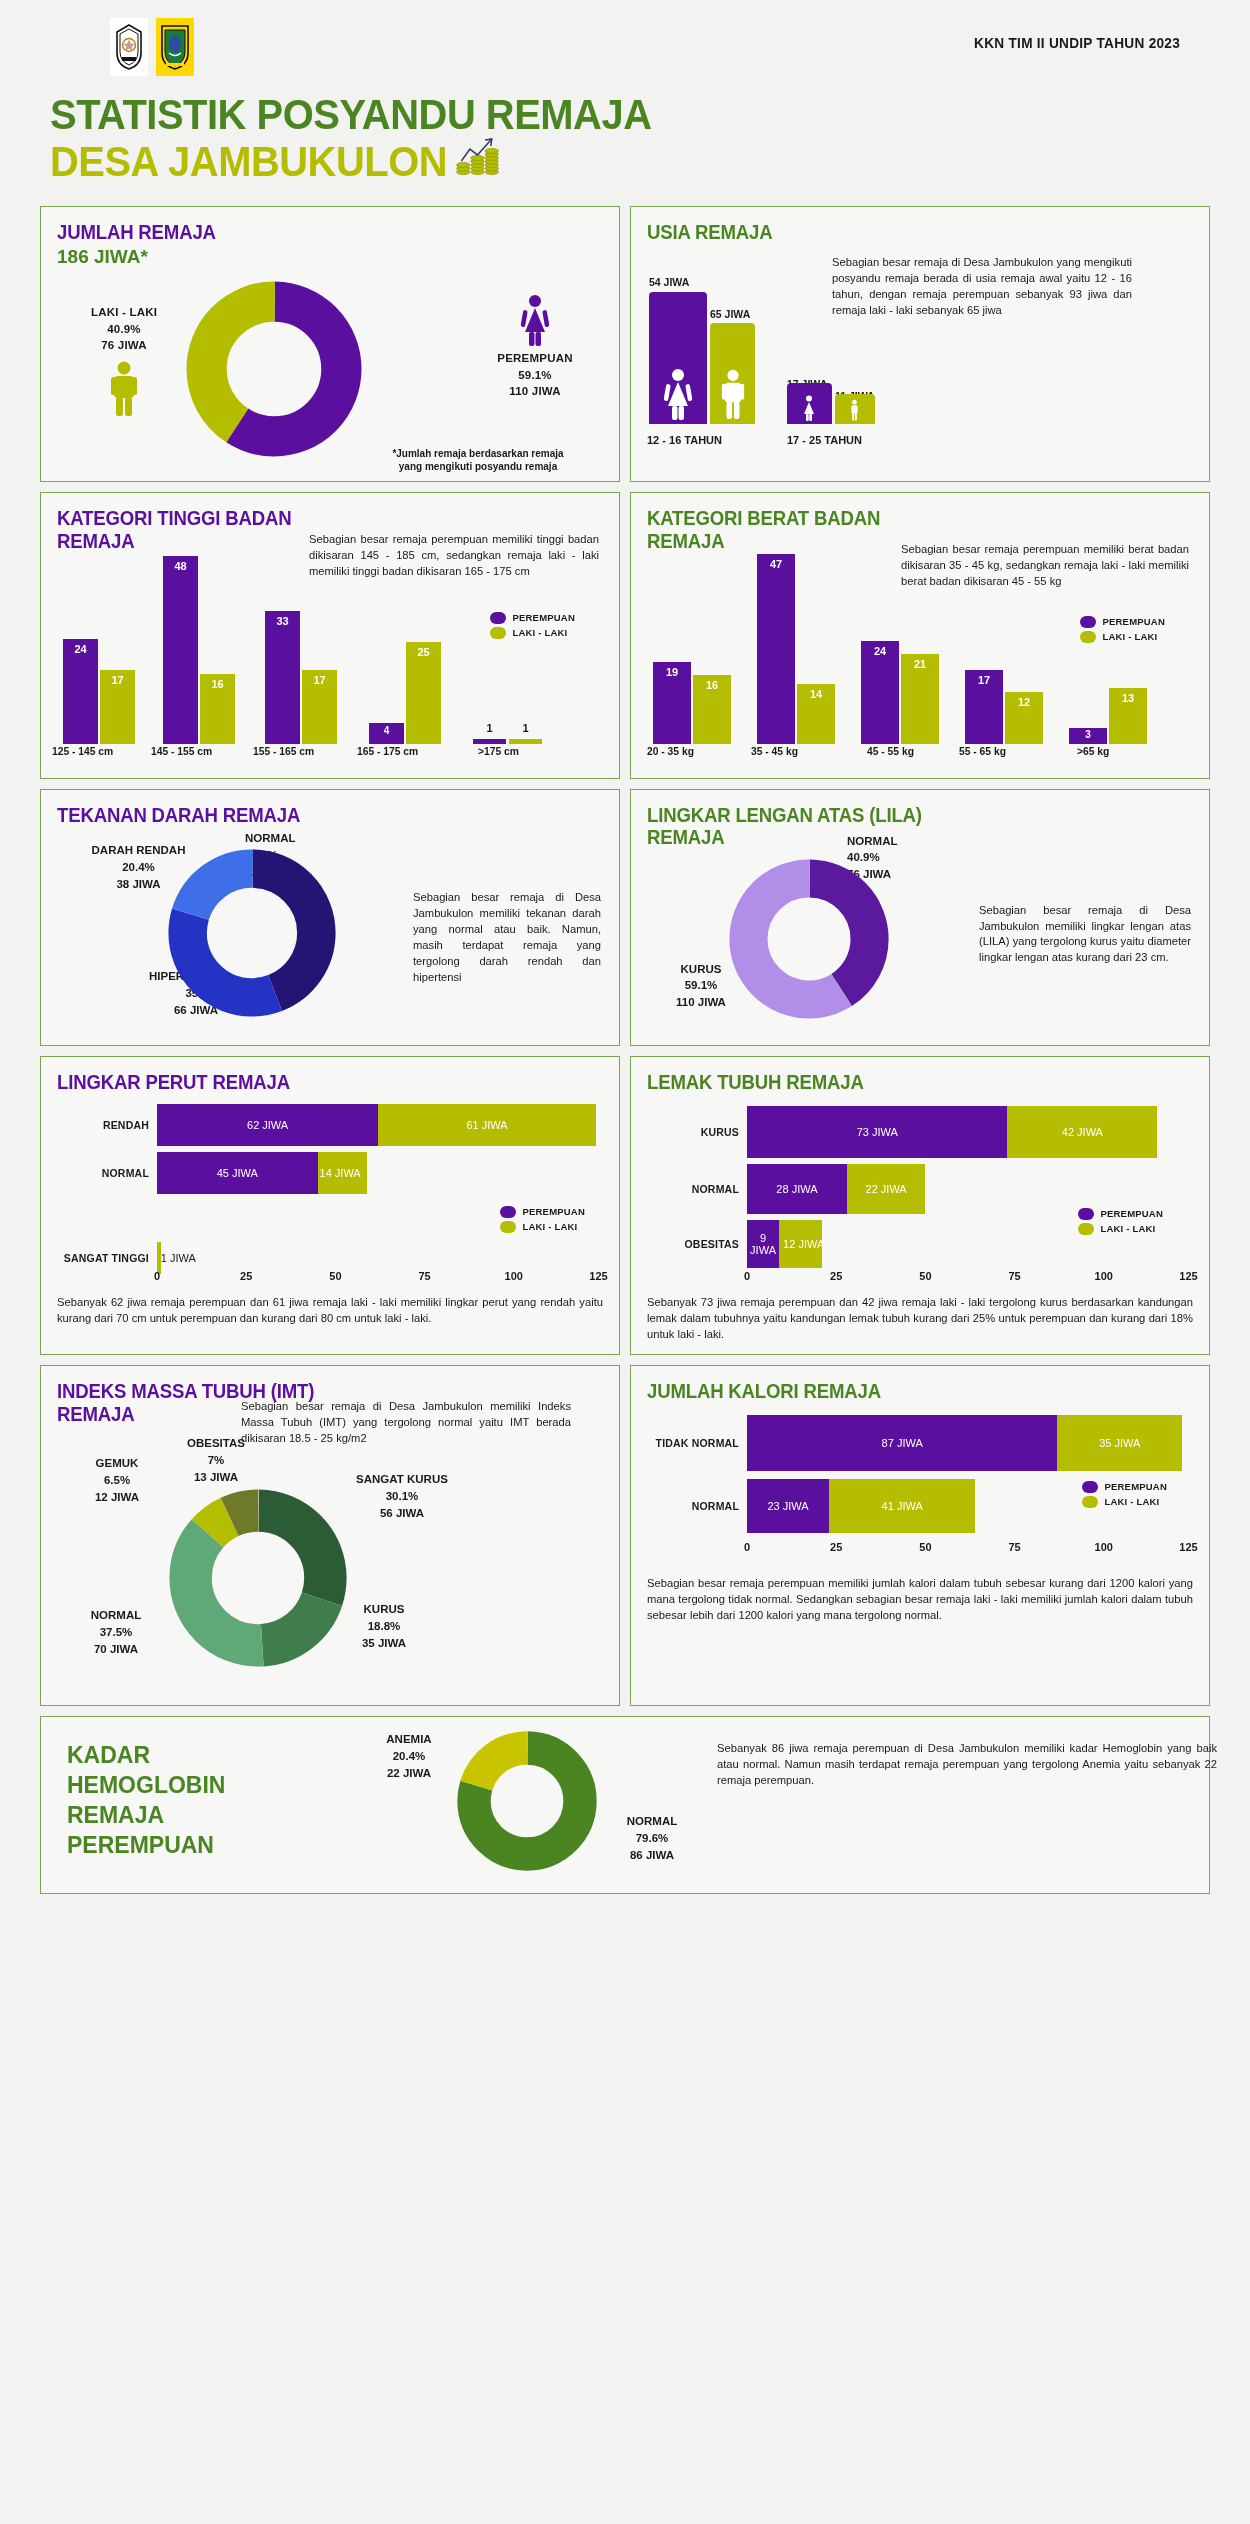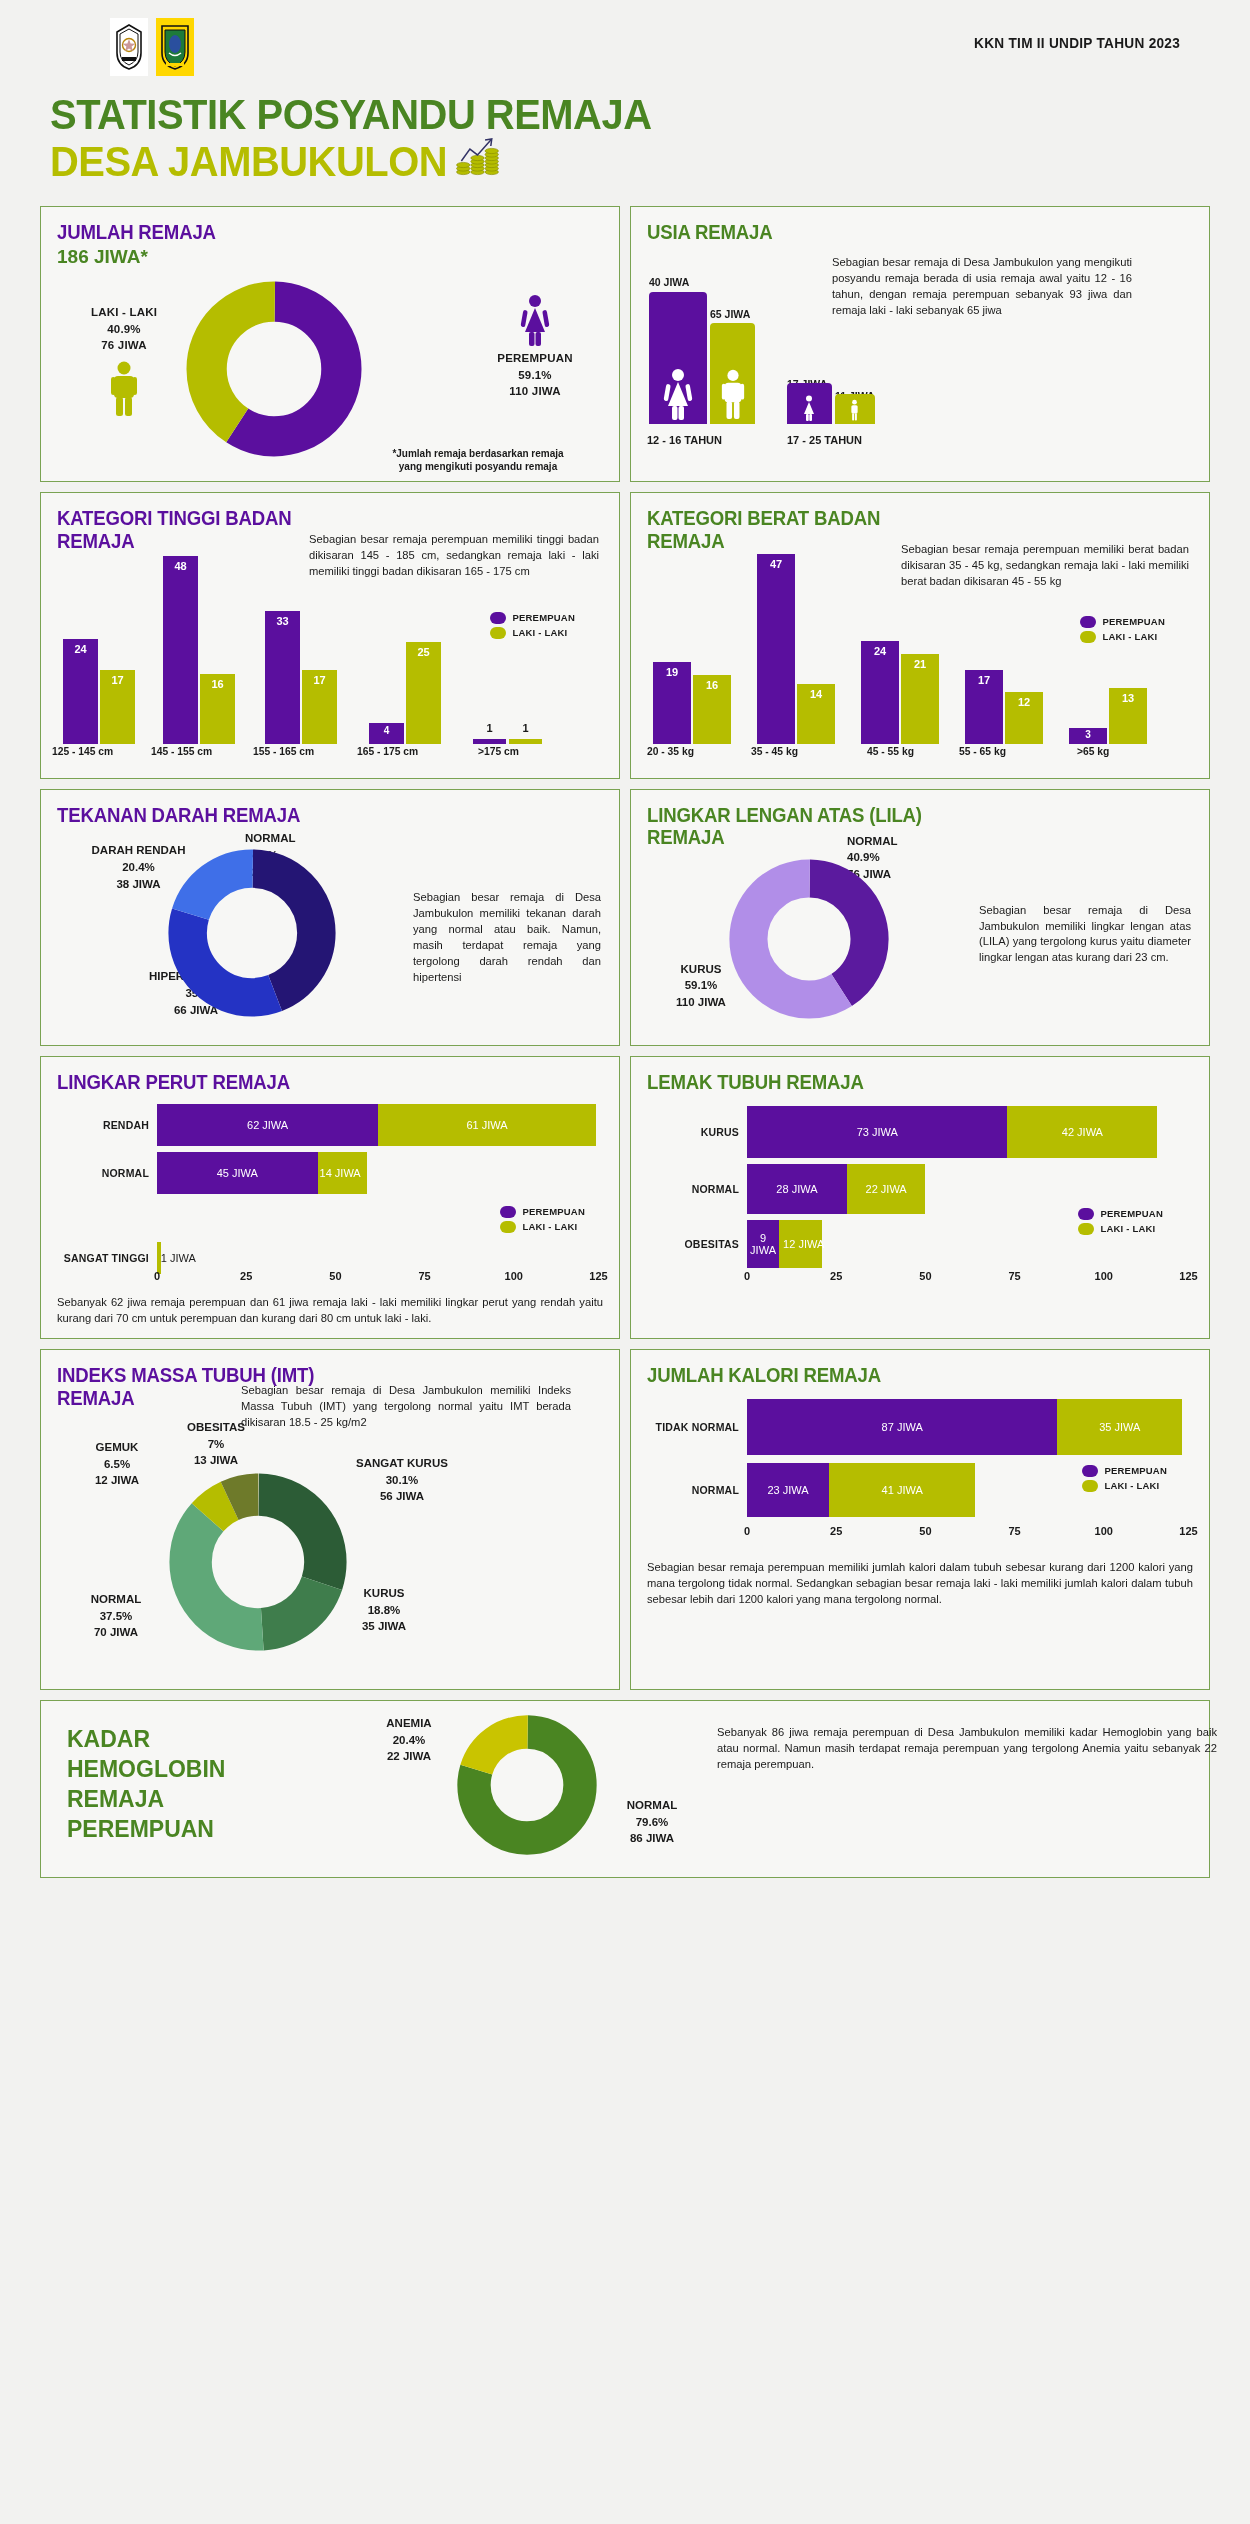--- a/index.html
+++ b/index.html
@@ -239,21 +239,21 @@
     </div>
 
     <div class="card">
       <div class="card-title t-green">USIA REMAJA</div>
 
       <div class="c2-body">
         <div class="desc c2-desc">Sebagian besar remaja di Desa Jambukulon yang mengikuti posyandu remaja berada di usia remaja awal yaitu 12 - 16 tahun, dengan remaja perempuan sebanyak 93 jiwa dan remaja laki - laki sebanyak 65 jiwa</div>
 
         <div class="c2-bars">
 
-          <div class="bar-cap" style="left:2px;top:8px;">40 JIWA</div>
+          <div class="bar-cap" style="left:2px;top:8px;">54 JIWA</div>
           <div class="barfig" style="left:2px;width:58px;height:132px;background:#5b0f9e;">
             <svg width="40" height="52" viewBox="0 0 30 52" style="position:absolute;bottom:4px;left:9px;">
                 <g fill="#fff">
               <circle cx="15" cy="7" r="6"></circle>
                   <path d="M15 14 L25 38 L5 38 Z"></path>
               <rect x="2" y="16" width="4.5" height="17" rx="2.2" transform="rotate(10 4 24)"></rect>
               <rect x="23.5" y="16" width="4.5" height="17" rx="2.2" transform="rotate(-10 26 24)"></rect>
               <rect x="9" y="38" width="5.5" height="14" rx="2"></rect>
                   <rect x="15.5" y="38" width="5.5" height="14" rx="2"></rect>
             </g>
@@ -607,20 +607,21 @@
         <div class="hb-axis">
           <span class="hb-tick" style="left:0%;">0</span>
           <span class="hb-tick" style="left:20%;">25</span>
           <span class="hb-tick" style="left:40%;">50</span>
           <span class="hb-tick" style="left:60%;">75</span>
           <span class="hb-tick" style="left:80%;">100</span>
           <span class="hb-tick" style="left:99%;">125</span>
         </div>
       </div>
 
+      <div class="hb-foot">Sebanyak 73 jiwa remaja perempuan dan 42 jiwa remaja laki - laki tergolong kurus berdasarkan kandungan lemak dalam tubuhnya yaitu kandungan lemak tubuh kurang dari 25% untuk perempuan dan kurang dari 18% untuk laki - laki.</div>
     </div>
 
     <div class="card">
       <div class="card-title t-purple">INDEKS MASSA TUBUH (IMT)</div>
       <div class="card-title t-purple">REMAJA</div>
 
       <div class="imt-wrap">
         <div class="desc" style="position:absolute;left:184px;top:-26px;width:330px;">Sebagian besar remaja di Desa Jambukulon memiliki Indeks Massa Tubuh (IMT) yang tergolong normal yaitu IMT berada dikisaran 18.5 - 25 kg/m2</div>
 
         <div class="pie-label" style="left:114px;top:10px;width:90px;">

